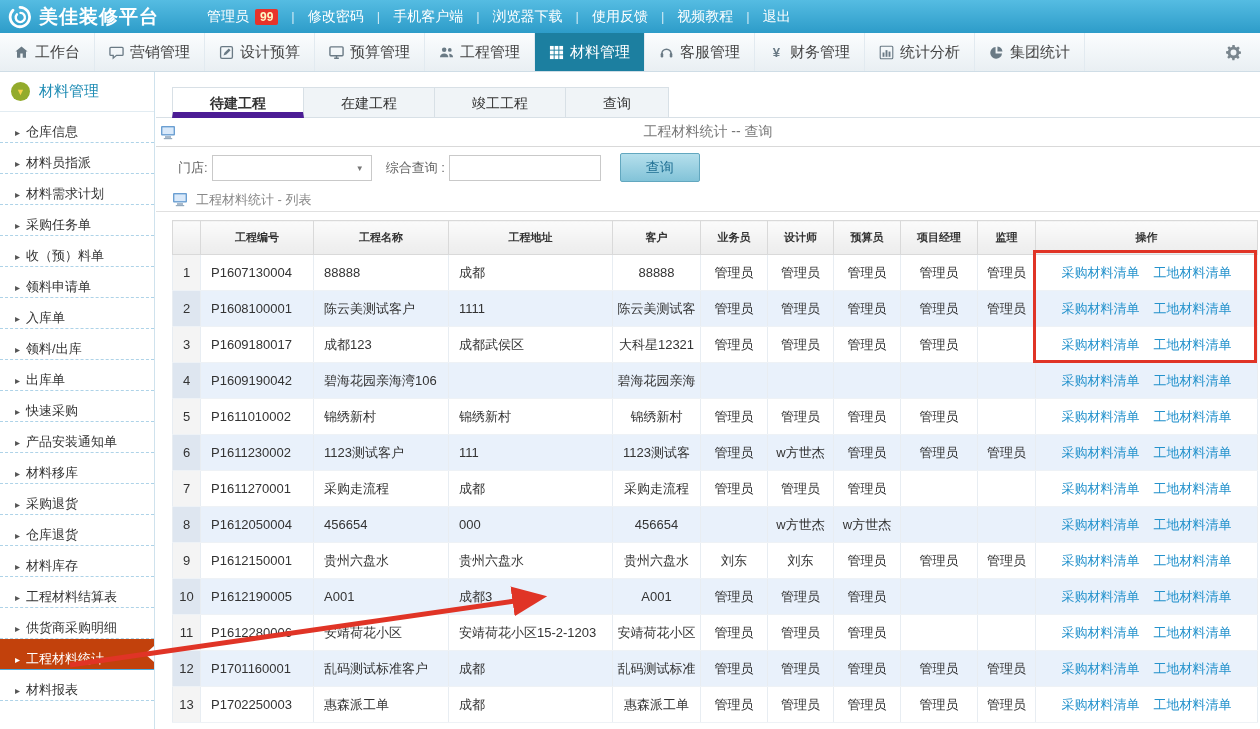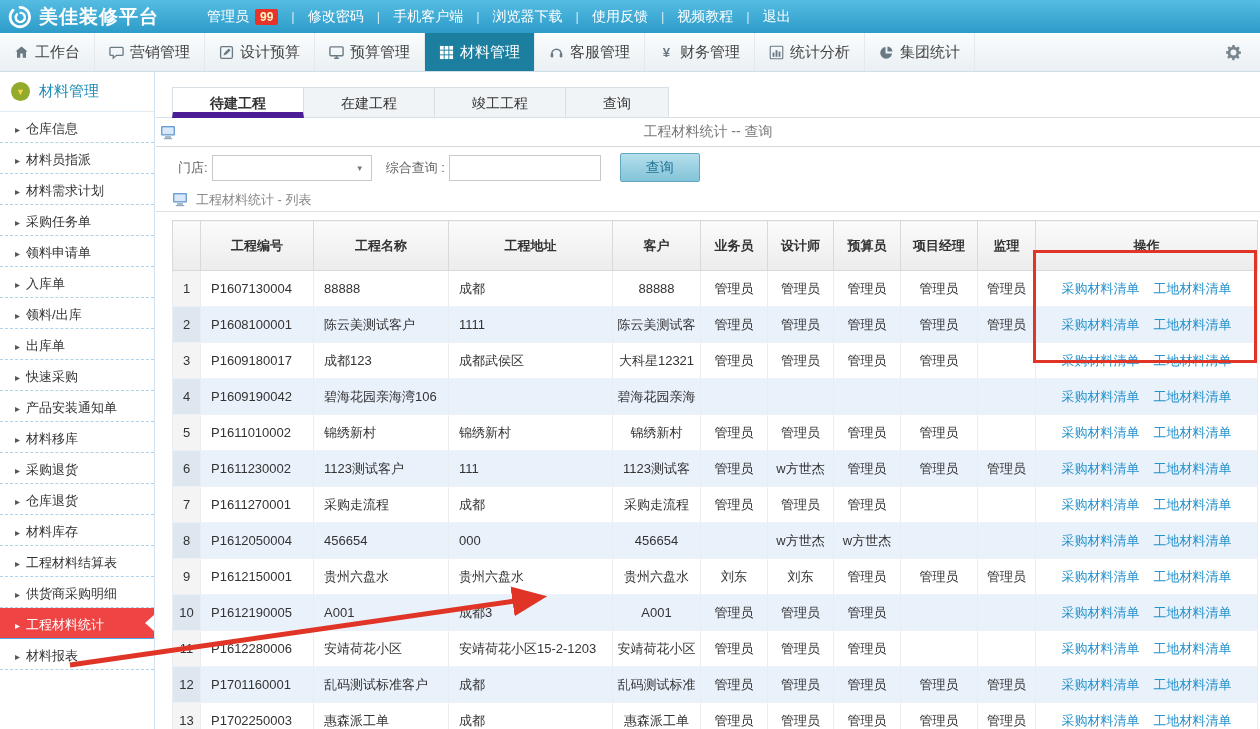--- a/index.html
+++ b/index.html
@@ -30,24 +30,24 @@
   .nav-gear { margin-left:auto; display:flex; align-items:center; padding:0 18px; color:#7a868e; cursor:pointer; }
 
   
   .sidebar { position:absolute; left:0; top:72px; width:155px; bottom:0; background:#fff;
     border-right:1px solid #cfe2ed; }
   .side-head { height:40px; display:flex; align-items:center; gap:9px; padding-left:11px;
     color:#1e8cb4; font-size:15px; border-bottom:1px solid #e2ecf2; cursor:pointer; }
   .side-head-icon { width:19px; height:19px; border-radius:50%; background:#93ab2c; color:#f8d24a;
     font-size:9px; display:flex; align-items:center; justify-content:center; }
   .side-list { list-style:none; }
-  .side-item { height:31px; line-height:34px; padding-left:15px; font-size:13px; color:#333;
+  .side-item { height:31px; line-height:40px; padding-left:15px; font-size:13px; color:#333;
     border-bottom:1px dashed #aed3e8; cursor:pointer; white-space:nowrap; }
   .side-item .bullet { font-size:10px; color:#555; margin-right:6px; }
-  .side-item.active { background:#ef4444; color:#fff; border-bottom:1px solid #49aadd; position:relative; }
+  .side-item.active { background:#c2410c; color:#fff; border-bottom:1px solid #49aadd; position:relative; }
   .side-item.active .bullet { color:#fff; }
   .side-item.active::after { content:""; position:absolute; right:0; top:50%; margin-top:-8px;
     border-top:8px solid transparent; border-bottom:8px solid transparent; border-right:9px solid #fff; }
 
   
   .content { position:absolute; left:156px; top:72px; right:0; bottom:0; background:#fff; }
   .tabstrip { position:relative; margin-top:15px; height:31px; display:flex; padding-left:16px; }
   .tabstrip::after { content:""; position:absolute; left:0; right:0; bottom:0; height:1px; background:#d8e0e6; z-index:1; }
   .tab { height:31px; line-height:30px; padding:0 37px; font-size:14px; color:#333;
     background:#f0f4f7; border:1px solid #d8e0e6; border-bottom:none; margin-right:-1px; cursor:pointer; position:relative; }
@@ -67,22 +67,22 @@
     font-size:13px; font-family:inherit; }
   .search-btn { margin-left:19px; width:80px; height:29px; background:linear-gradient(#b5dfec,#82c3d8);
     border:1px solid #62a7bf; border-radius:2px; color:#1f6f93; font-size:14px; cursor:pointer; font-family:inherit; }
 
   .list-title-row { height:24px; display:flex; align-items:center; gap:7px; padding:0 16px;
     color:#888; font-size:13px; border-bottom:1px solid #e0e0e0; }
 
   
   table.grid { margin:8px 0 0 16px; width:1085px; border-collapse:collapse; table-layout:fixed;
     font-size:13px; color:#333; }
-  .grid th { height:50px; background:linear-gradient(#fbfbfb,#ececec); border:1px solid #d9d9d9;
-    font-weight:bold; font-size:13px; text-align:center; }
+  .grid th { height:34px; background:linear-gradient(#fbfbfb,#ececec); border:1px solid #d9d9d9;
+    font-weight:bold; font-size:11px; text-align:center; }
   .grid td { height:36px; border-right:1px solid #e8edf2; border-bottom:1px solid #eef2f6; overflow:hidden; white-space:nowrap; }
   .grid tr td:first-child { border-left:1px solid #e8edf2; }
   .grid tr.alt { background:#e9f1fb; }
   .td-num { text-align:center; background:rgba(0,0,0,.045); }
   .td-left { text-align:left; padding-left:10px; }
   .td-center { text-align:center; }
   .td-ops { text-align:center; }
   .op-link { color:#2492cc; text-decoration:none; margin:0 7px; cursor:pointer; }
 
   
@@ -156,20 +156,31 @@
         </div>
         <div class="nav-item">
           <span class="nav-ic">
             <svg viewBox="0 0 16 16" width="15" height="15">
               <rect x="1" y="2" width="14" height="9.5" rx="1" fill="none" stroke="currentColor" stroke-width="1.5"></rect>
               <path d="M5.5 14.2h5M8 11.5v2.7" stroke="currentColor" stroke-width="1.5" fill="none"></path>
             </svg>
           </span>
           <span class="nav-lb">预算管理</span>
         </div>
+        <div class="nav-item">
+          <span class="nav-ic">
+            <svg viewBox="0 0 16 16" width="15" height="15">
+              <circle cx="5.5" cy="5" r="2.4" fill="currentColor"></circle>
+              <path d="M1 13c0-2.5 2-4 4.5-4S10 10.5 10 13z" fill="currentColor"></path>
+              <circle cx="11.5" cy="5.2" r="2" fill="currentColor"></circle>
+              <path d="M10.8 9.3c2.3.2 4.2 1.5 4.2 3.7h-3.6z" fill="currentColor"></path>
+            </svg>
+          </span>
+          <span class="nav-lb">工程管理</span>
+        </div>
         <div class="nav-item active">
           <span class="nav-ic">
             <svg viewBox="0 0 16 16" width="15" height="15">
               <g fill="currentColor">
                 <rect x="1" y="1" width="4" height="4"></rect>
                 <rect x="6" y="1" width="4" height="4"></rect>
                 <rect x="11" y="1" width="4" height="4"></rect>
                 <rect x="1" y="6" width="4" height="4"></rect>
                 <rect x="6" y="6" width="4" height="4"></rect>
                 <rect x="11" y="6" width="4" height="4"></rect>
@@ -230,20 +241,21 @@
   <aside class="sidebar">
     <div class="side-head">
       <span class="side-head-icon">▼</span>
       <span>材料管理</span>
     </div>
     <ul class="side-list" id="side-list">
         <li class="side-item"><span class="bullet">▸</span><span class="side-lb">仓库信息</span></li>
         <li class="side-item"><span class="bullet">▸</span><span class="side-lb">材料员指派</span></li>
         <li class="side-item"><span class="bullet">▸</span><span class="side-lb">材料需求计划</span></li>
         <li class="side-item"><span class="bullet">▸</span><span class="side-lb">采购任务单</span></li>
+        <li class="side-item"><span class="bullet">▸</span><span class="side-lb">收（预）料单</span></li>
         <li class="side-item"><span class="bullet">▸</span><span class="side-lb">领料申请单</span></li>
         <li class="side-item"><span class="bullet">▸</span><span class="side-lb">入库单</span></li>
         <li class="side-item"><span class="bullet">▸</span><span class="side-lb">领料/出库</span></li>
         <li class="side-item"><span class="bullet">▸</span><span class="side-lb">出库单</span></li>
         <li class="side-item"><span class="bullet">▸</span><span class="side-lb">快速采购</span></li>
         <li class="side-item"><span class="bullet">▸</span><span class="side-lb">产品安装通知单</span></li>
         <li class="side-item"><span class="bullet">▸</span><span class="side-lb">材料移库</span></li>
         <li class="side-item"><span class="bullet">▸</span><span class="side-lb">采购退货</span></li>
         <li class="side-item"><span class="bullet">▸</span><span class="side-lb">仓库退货</span></li>
         <li class="side-item"><span class="bullet">▸</span><span class="side-lb">材料库存</span></li>

